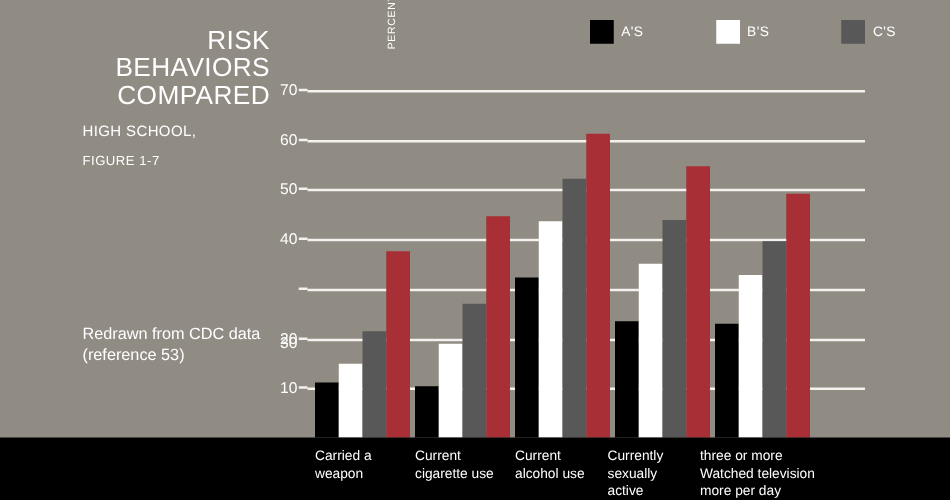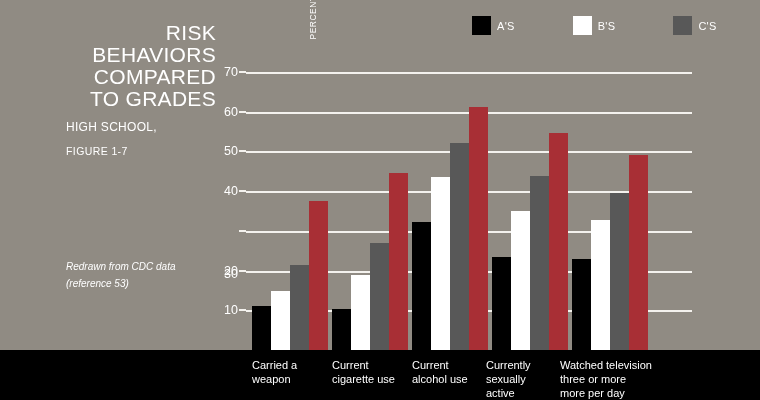--- a/index.html
+++ b/index.html
@@ -18,21 +18,21 @@
     text-transform:uppercase;color:#fff;text-align:right;
   }
   .title-sub{
     font-size:12px;line-height:18px;margin-top:8px;letter-spacing:0.3px;
     text-transform:uppercase;color:#fff;
   }
   .title-fig{
     font-size:10.5px;line-height:12px;margin-top:9px;letter-spacing:0.4px;
     text-transform:uppercase;color:#fff;
   }
-  .credit{position:absolute;left:66px;top:258px;width:160px;color:#fff;font-size:10px;line-height:17px;font-style:italic;}
+  .credit{position:absolute;left:66px;top:258px;width:160px;color:#fff;font-size:13px;line-height:17px;}
 
   
   .legend{position:absolute;left:428px;top:16px;display:flex;align-items:center;gap:0px;}
   .legend-item{display:flex;align-items:center;margin-right:14px;margin-left:44px;}
   .legend-swatch{width:19px;height:19px;display:inline-block;}
   .legend-label{color:#fff;font-size:11px;margin-left:6px;letter-spacing:0.3px;}
 
   
   .plot{position:absolute;left:246px;top:60px;width:446px;height:290px;}
   .gridline{position:absolute;left:0;width:446px;height:2px;background:#f4f2ee;}
@@ -64,21 +64,20 @@
 </head>
 <body>
 
 <div id="stage">
 
   <div class="title-block">
     <div class="title-main">
       <div>RISK</div>
       <div>BEHAVIORS</div>
       <div>COMPARED</div>
-      <div>TO GRADES</div>
     </div>
     <div class="title-sub">
       <div>HIGH SCHOOL,</div>
     </div>
     <div class="title-fig">FIGURE 1-7</div>
   </div>
 
   <div class="credit">
     <div>Redrawn from CDC data</div>
     <div>(reference 53)</div>
@@ -181,19 +180,19 @@
       <div class="xlabel" style="left: 412px;">
         <div>Current</div>
         <div>alcohol use</div>
       </div>
       <div class="xlabel" style="left: 486px;">
         <div>Currently</div>
         <div>sexually</div>
         <div>active</div>
       </div>
       <div class="xlabel" style="left: 560px;">
+        <div>three or more</div>
         <div>Watched television</div>
-        <div>three or more</div>
         <div>more per day</div>
       </div>
     </div>
 
 </div>
 
 </body></html>

